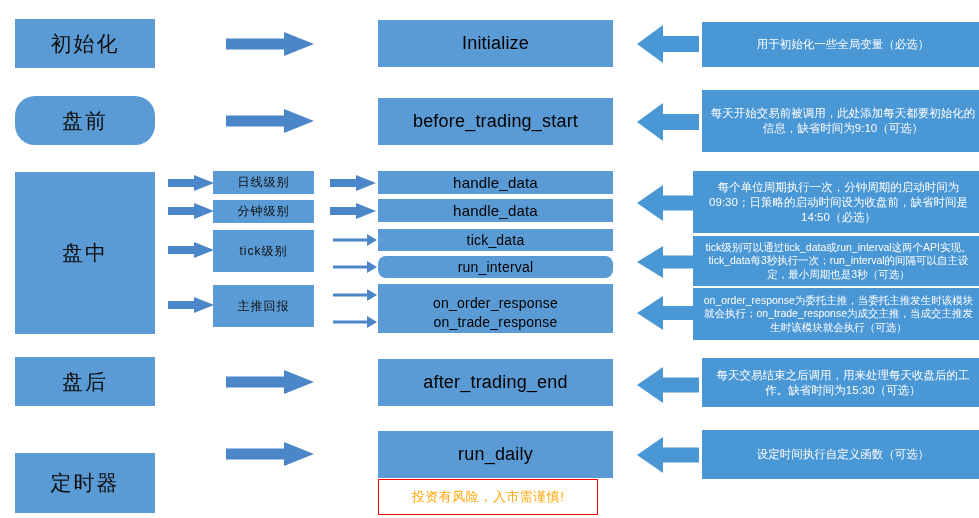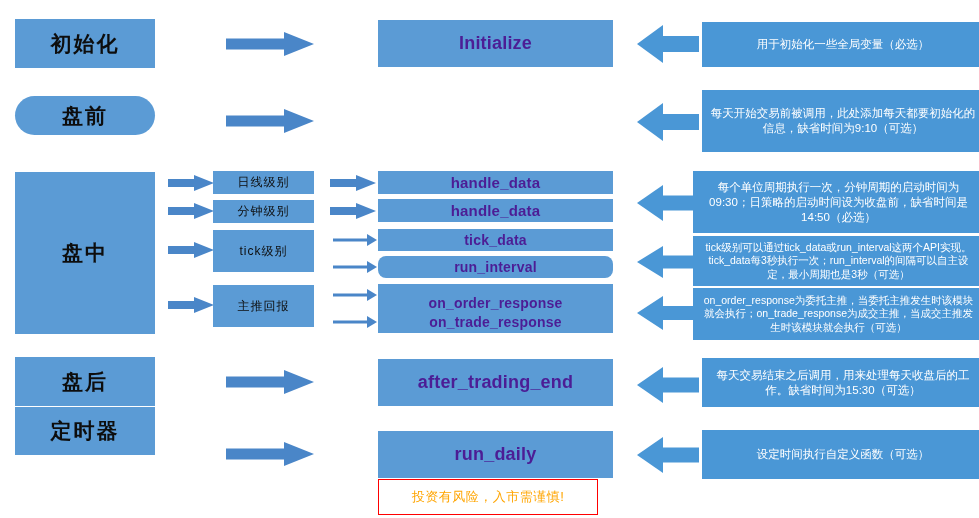--- a/index.html
+++ b/index.html
@@ -13,38 +13,38 @@
   .canvas{position:absolute;left:0;top:0;width:979px;height:518px;}
 
   
   .node{position:absolute;box-sizing:border-box;display:flex;align-items:center;justify-content:center;}
 
   
   .stage{
     background:#5B9BD5;
     color:#0d0d0d;
     font-size:21px;
-    font-weight:700;
+    font-weight:400;
     letter-spacing:2px;
     justify-content:center;
   }
 
   
   .sublevel{
     background:#5B9BD5;
     color:#0d0d0d;
     font-size:12px;
     letter-spacing:1px;
   }
 
   
   .api{
     background:#5B9BD5;
-    color:#4c1d95;
-    font-weight:bold;
+    color:#000000;
+    font-weight:normal;
     letter-spacing:0.2px;
   }
   .api.big{font-size:18px;}
   .api.mid{font-size:15px;}
   .api.sm{font-size:14px;}
 
   
   .note{
     background:#4A97D6;
     color:#ffffff;
@@ -115,33 +115,33 @@
 </style>
 </head>
 <body>
 
 <div class="canvas">
 
   <div class="node stage" style="left:15px;top:19px;width:140px;height:49px;">
     <span>初始化</span>
   </div>
 
-  <div class="node stage" style="left:15px;top:96px;width:140px;height:39px;border-radius:20px;">
+  <div class="node stage" style="left:15px;top:96px;width:140px;height:49px;border-radius:20px;">
     <span>盘前</span>
   </div>
 
   <div class="node stage" style="left:15px;top:172px;width:140px;height:162px;">
     <span>盘中</span>
   </div>
 
   <div class="node stage" style="left:15px;top:357px;width:140px;height:49px;">
     <span>盘后</span>
   </div>
 
-  <div class="node stage" style="left:15px;top:407px;width:140px;height:48px;">
+  <div class="node stage" style="left:15px;top:453px;width:140px;height:60px;">
     <span>定时器</span>
   </div>
 
   <div class="arrow-r" style="left:226px;top:32px;width:88px;height:24px;">
     <div class="shaft" style="width:58px;height:11px;"></div>
     <div class="head" style="border-width:12px 0 12px 30px;"></div>
   </div>
 
   <div class="arrow-r" style="left:226px;top:109px;width:88px;height:24px;">
     <div class="shaft" style="width:58px;height:11px;"></div>
@@ -221,20 +221,23 @@
 
   <div class="arrow-thin" style="left:333px;top:315px;width:44px;height:14px;">
     <div class="shaft" style="width:34px;"></div>
     <div class="head"></div>
   </div>
 
   <div class="node api big" style="left:378px;top:20px;width:235px;height:47px;">
     <span>Initialize</span>
   </div>
 
+  <div class="node api big" style="left:378px;top:98px;width:235px;height:47px;">
+    <span>before_trading_start</span>
+  </div>
 
   <div class="node api mid" style="left:378px;top:171px;width:235px;height:23px;">
     <span>handle_data</span>
   </div>
 
   <div class="node api mid" style="left:378px;top:199px;width:235px;height:23px;">
     <span>handle_data</span>
   </div>
 
   <div class="node api sm" style="left:378px;top:229px;width:235px;height:22px;">

